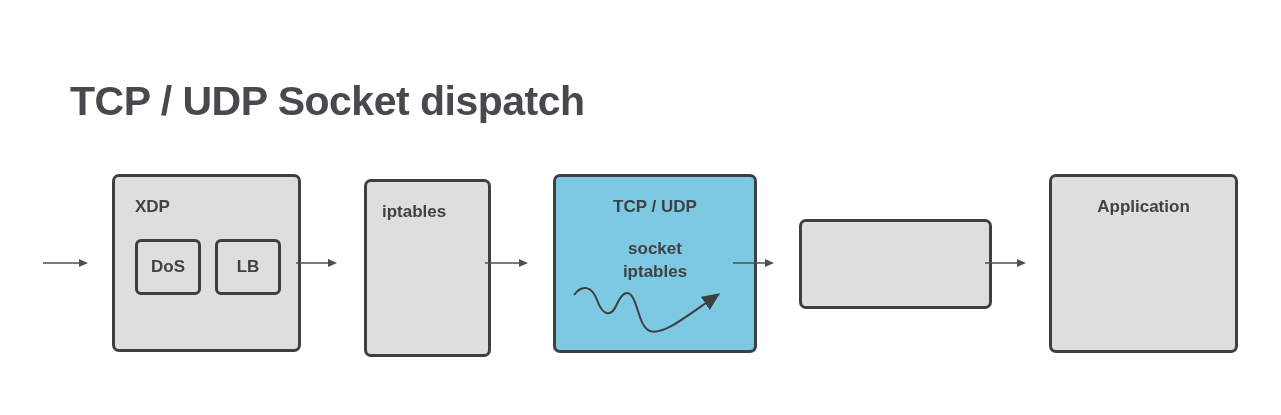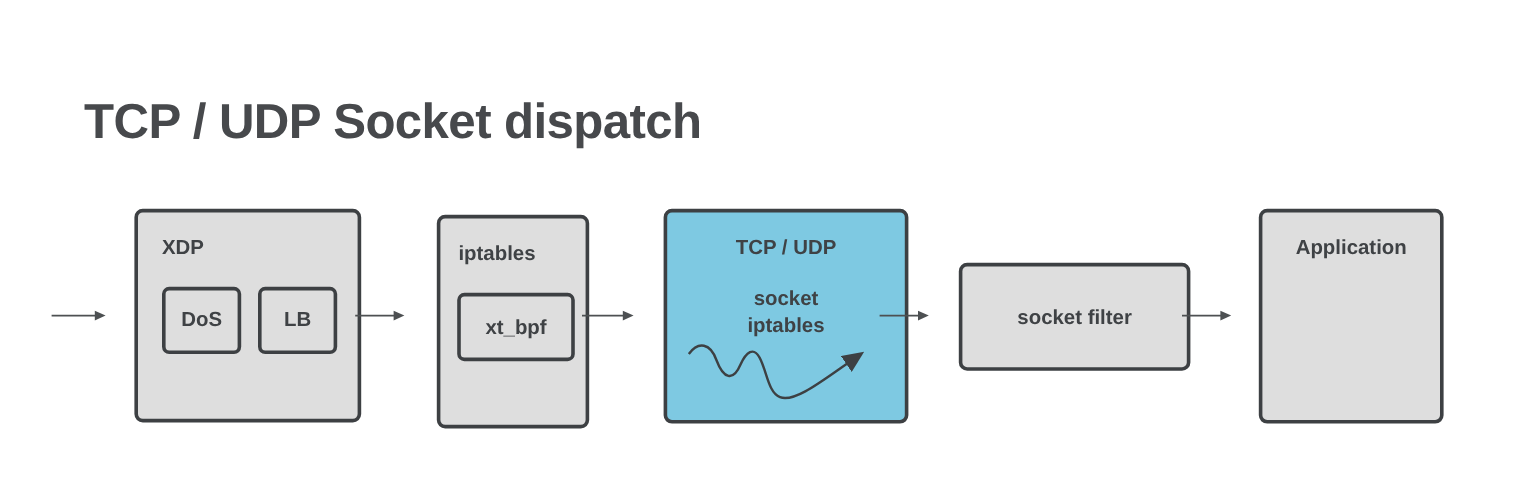--- a/index.html
+++ b/index.html
@@ -93,21 +93,20 @@
     <div class="inner-box" style="left:100px;top:62px;width:66px;height:56px">LB</div>
   </div>
 
   <svg class="arrow" style="left:296px;top:253px" width="41" height="20">
     <line x1="0" y1="10" x2="33" y2="10"></line>
     <polygon points="32,6 41,10 32,14"></polygon>
   </svg>
 
   <div class="node" style="left:348px;top:179px;width:127px;height:178px">
     <div class="node-label" style="left:15px;top:20px">iptables</div>
-    <div class="inner-box" style="left:14px;top:62px;width:98px;height:57px">xt_bpf</div>
   </div>
 
   <svg class="arrow" style="left:485px;top:253px" width="43" height="20">
     <line x1="0" y1="10" x2="35" y2="10"></line>
     <polygon points="34,6 43,10 34,14"></polygon>
   </svg>
 
   <div class="node highlight" style="left:537px;top:174px;width:204px;height:179px">
     <div class="node-label centered" style="top:20px">TCP / UDP</div>
     <div class="two-line" style="top:60px">
@@ -124,26 +123,25 @@
     </svg>
   </div>
 
   <svg class="arrow" style="left:733px;top:253px" width="41" height="20">
     <line x1="0" y1="10" x2="33" y2="10"></line>
     <polygon points="32,6 41,10 32,14"></polygon>
   </svg>
 
   <div class="node" style="left:783px;top:219px;width:193px;height:90px">
     <div class="vcenter-lines">
-      <div>socket filter</div>
     </div>
   </div>
 
   <svg class="arrow" style="left:985px;top:253px" width="41" height="20">
     <line x1="0" y1="10" x2="33" y2="10"></line>
     <polygon points="32,6 41,10 32,14"></polygon>
   </svg>
 
-  <div class="node" style="left:1033px;top:174px;width:154px;height:179px">
+  <div class="node" style="left:1033px;top:174px;width:189px;height:179px">
     <div class="node-label centered" style="top:20px">Application</div>
   </div>
 
 </div>
 
 </body></html>

